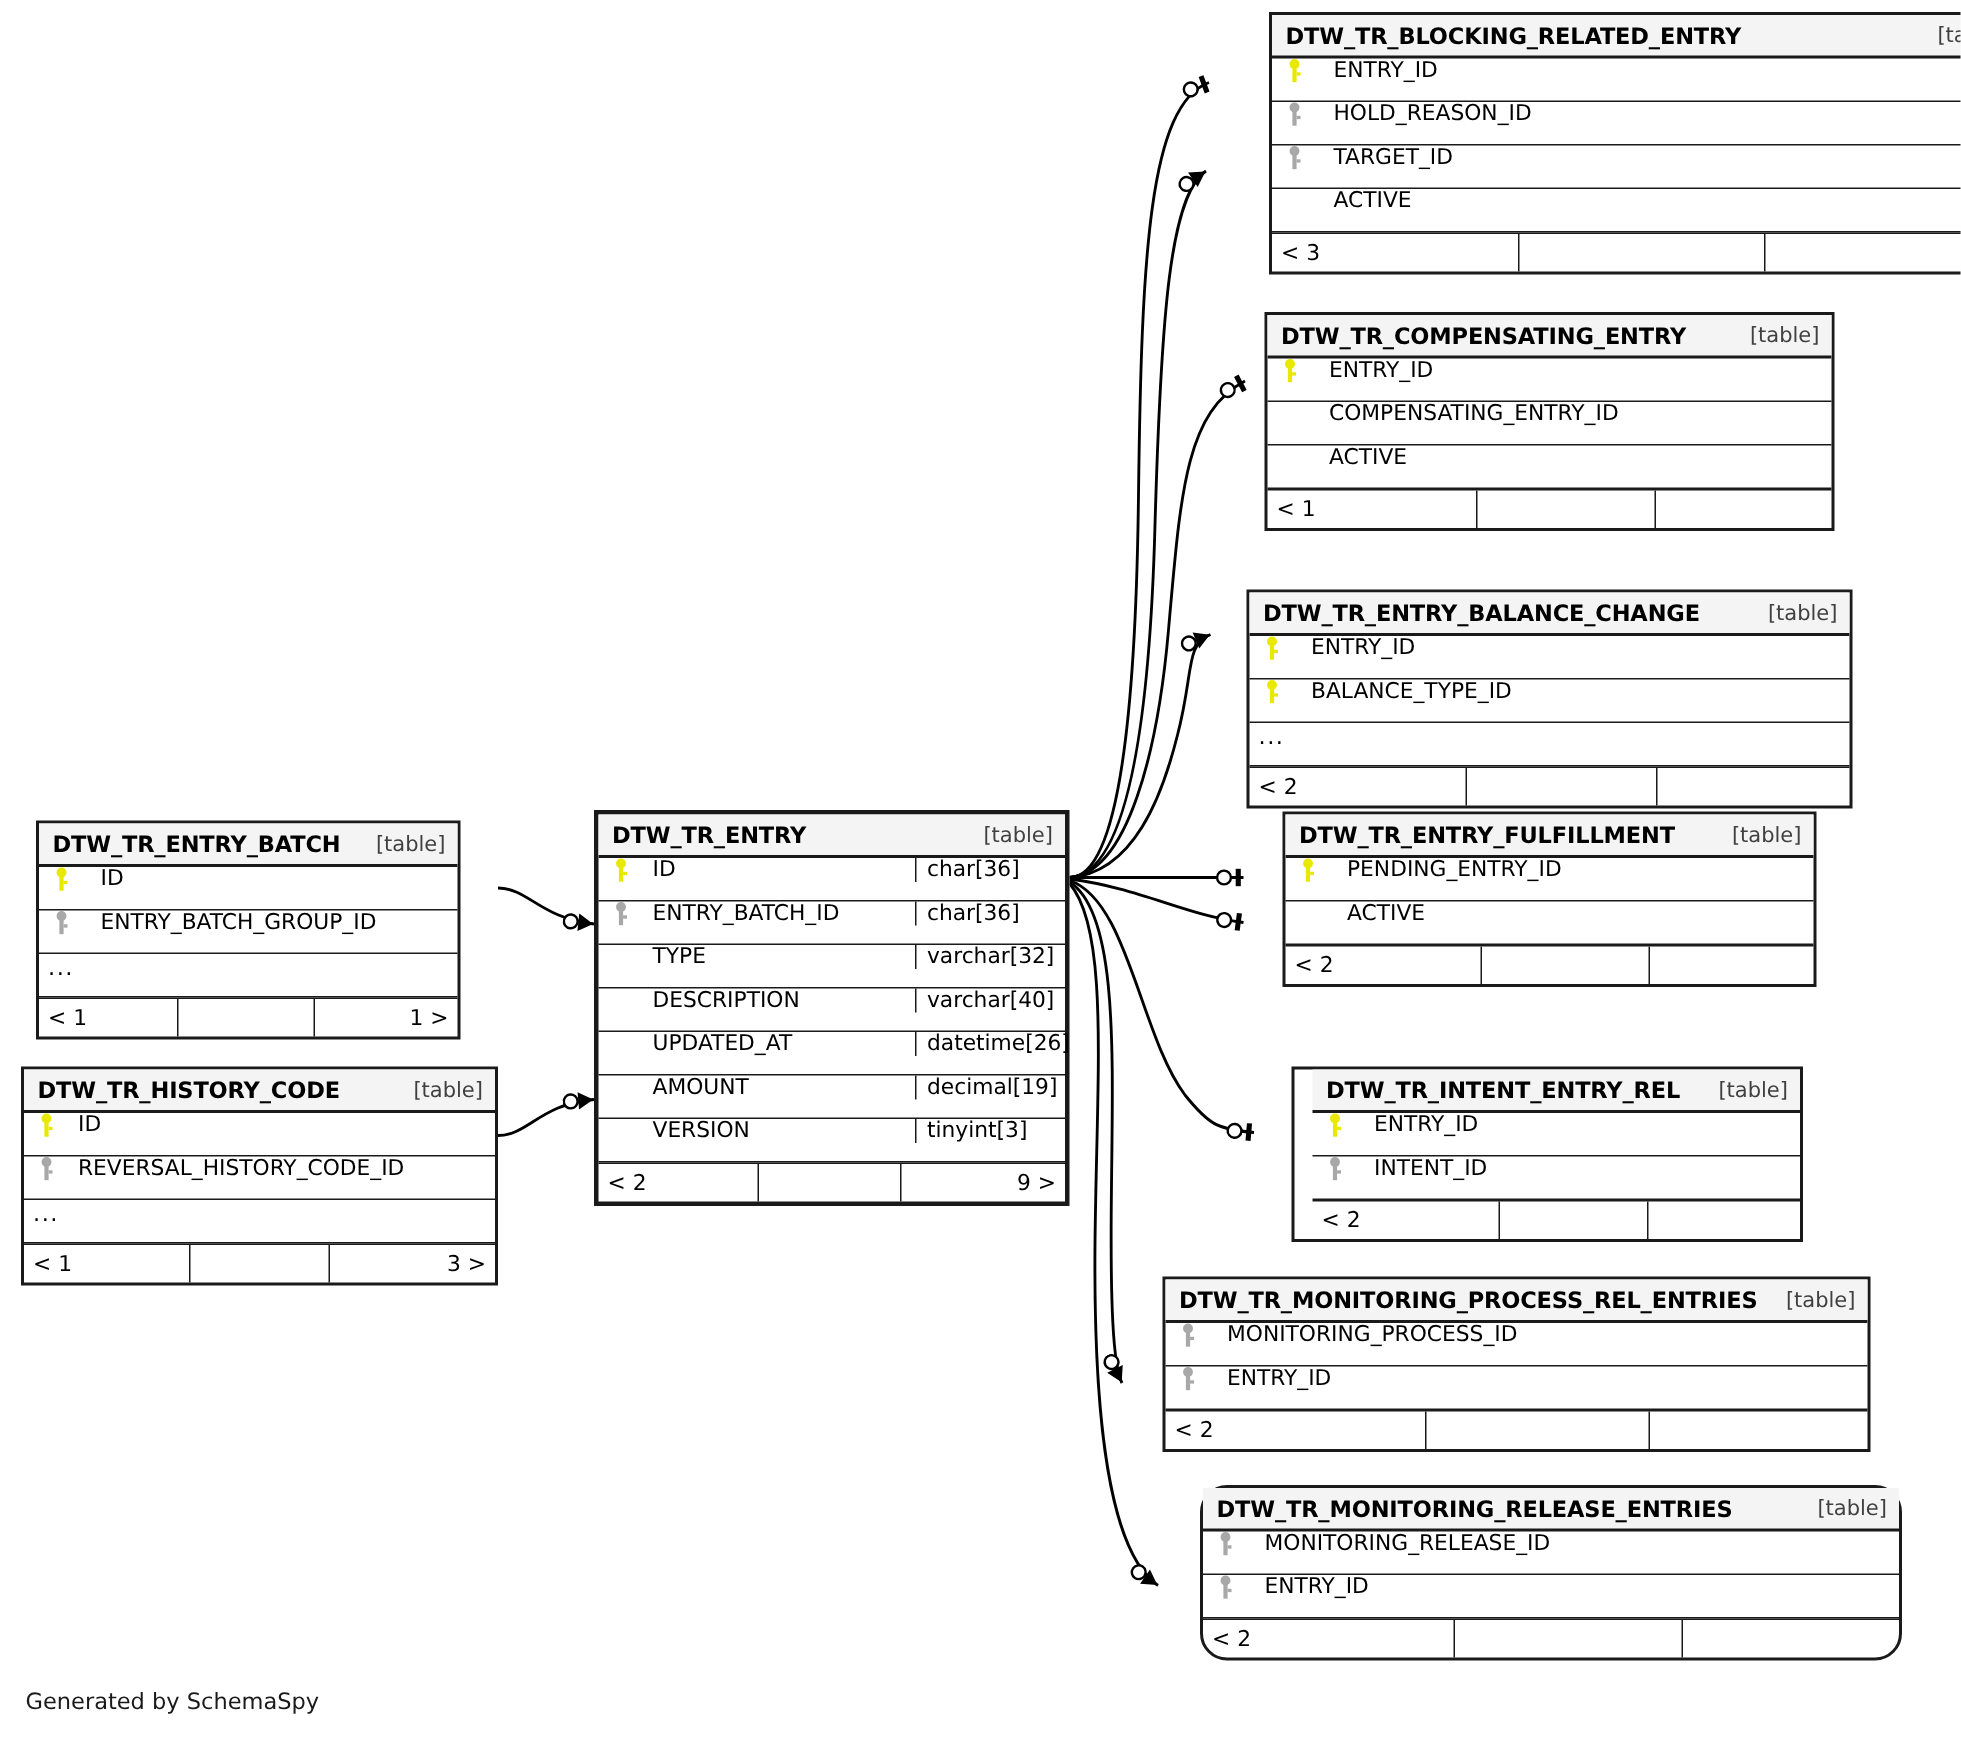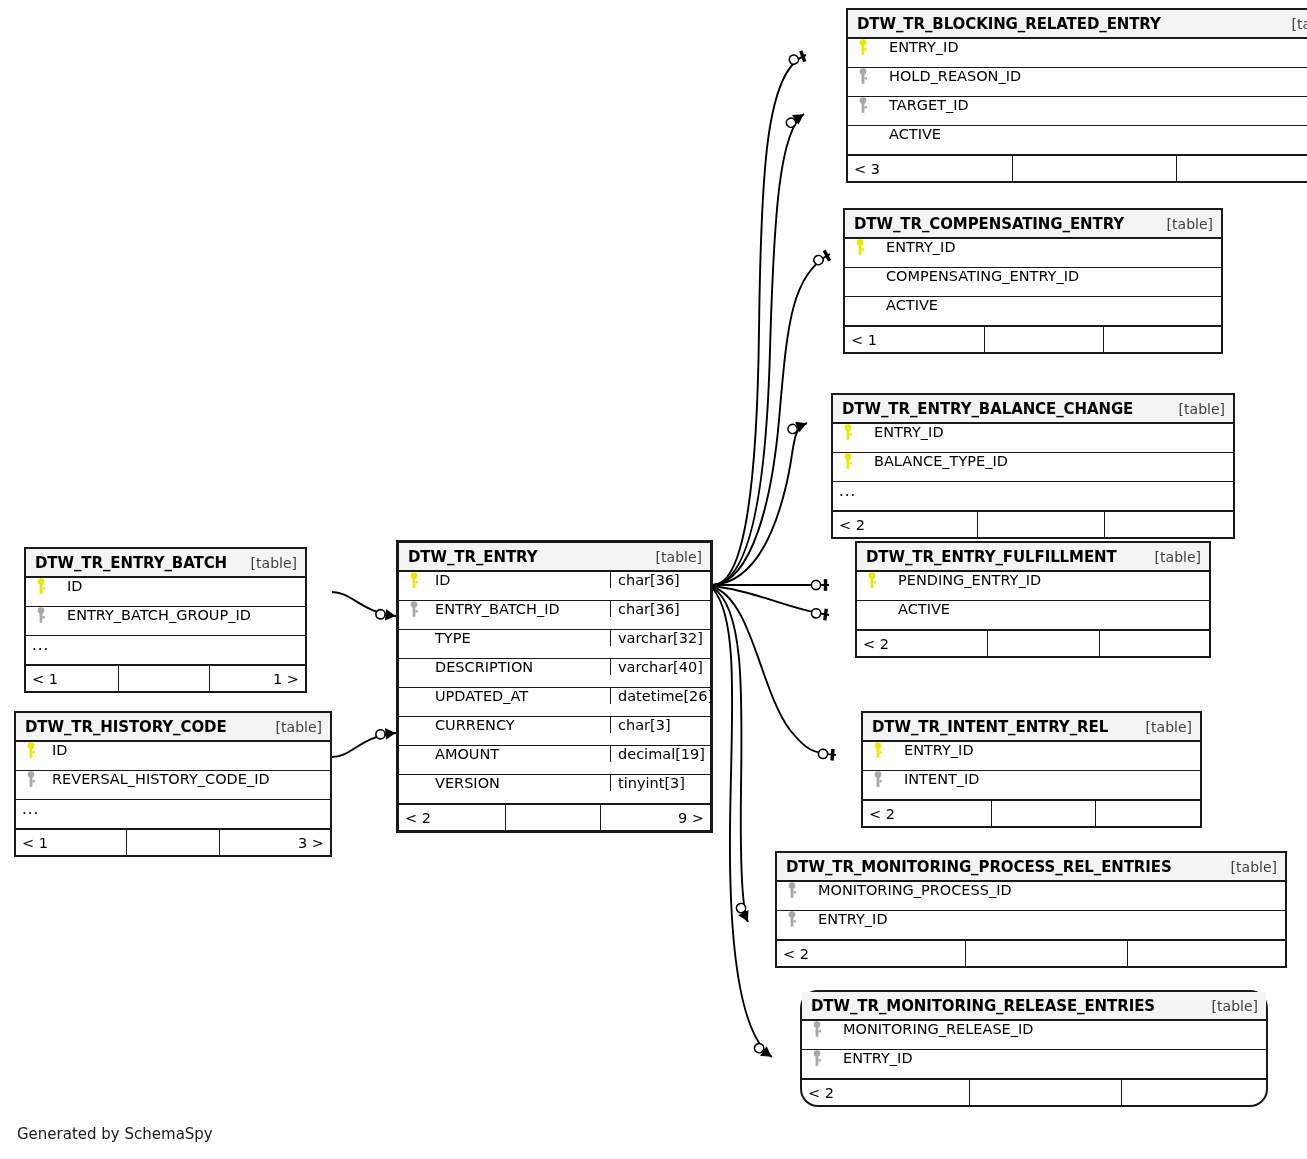--- a/index.html
+++ b/index.html
@@ -315,21 +315,21 @@
       <span class="col-key nokey"></span>
       <span class="col-name indent">ACTIVE</span>
     </div>
     <div class="tbl-footer">
       <div class="foot-cell foot-left" style="width:37%">&lt; 2</div>
       <div class="foot-cell foot-mid" style="width:32%"></div>
       <div class="foot-cell foot-right" style="width:31%"></div>
     </div>
   </div>
 
-  <div class="table-node" style="left:861px; top:711px; width:341px;">
+  <div class="table-node" style="left:861px; top:711px; width:341px;padding-left:12px;">
     <div class="tbl-header">
       <span class="tbl-name">DTW_TR_INTENT_ENTRY_REL</span>
       <span class="tbl-tag">[table]</span>
     </div>
     <div class="col-row">
       <span class="col-key">
         <svg class="keyicon" width="10" height="17" viewBox="0 0 10 17">
             <circle cx="5" cy="3.6" r="3.3" fill="#e8e800"></circle>
             <rect x="3.6" y="4.8" width="2.8" height="11" fill="#e8e800"></rect>
             <rect x="6.4" y="9.2" width="2.6" height="2.2" fill="#e8e800"></rect>
@@ -347,21 +347,21 @@
       </span>
       <span class="col-name indent">INTENT_ID</span>
     </div>
     <div class="tbl-footer">
       <div class="foot-cell foot-left" style="width:38%">&lt; 2</div>
       <div class="foot-cell foot-mid" style="width:31%"></div>
       <div class="foot-cell foot-right" style="width:31%"></div>
     </div>
   </div>
 
-  <div class="table-node" style="left:775px; top:851px; width:512px;">
+  <div class="table-node" style="left:775px; top:851px; width:472px;">
     <div class="tbl-header">
       <span class="tbl-name">DTW_TR_MONITORING_PROCESS_REL_ENTRIES</span>
       <span class="tbl-tag">[table]</span>
     </div>
     <div class="col-row">
       <span class="col-key">
         <svg class="keyicon" width="10" height="17" viewBox="0 0 10 17">
             <circle cx="5" cy="3.6" r="3.3" fill="#a8a8a8"></circle>
             <rect x="3.6" y="4.8" width="2.8" height="11" fill="#a8a8a8"></rect>
             <rect x="6.4" y="9.2" width="2.6" height="2.2" fill="#a8a8a8"></rect>
@@ -531,25 +531,20 @@
     </div>
 
     <div class="col-row">
       <span class="col-key nokey"></span>
       <span class="col-name">UPDATED_AT</span>
       <span class="col-type">datetime[26]</span>
     </div>
 
 
 
-    <div class="col-row">
-      <span class="col-key nokey"></span>
-      <span class="col-name">CURRENCY</span>
-      <span class="col-type">char[3]</span>
-    </div>
 
     <div class="col-row">
       <span class="col-key nokey"></span>
       <span class="col-name">AMOUNT</span>
       <span class="col-type">decimal[19]</span>
     </div>
 
     <div class="col-row">
       <span class="col-key nokey"></span>
       <span class="col-name">VERSION</span>

